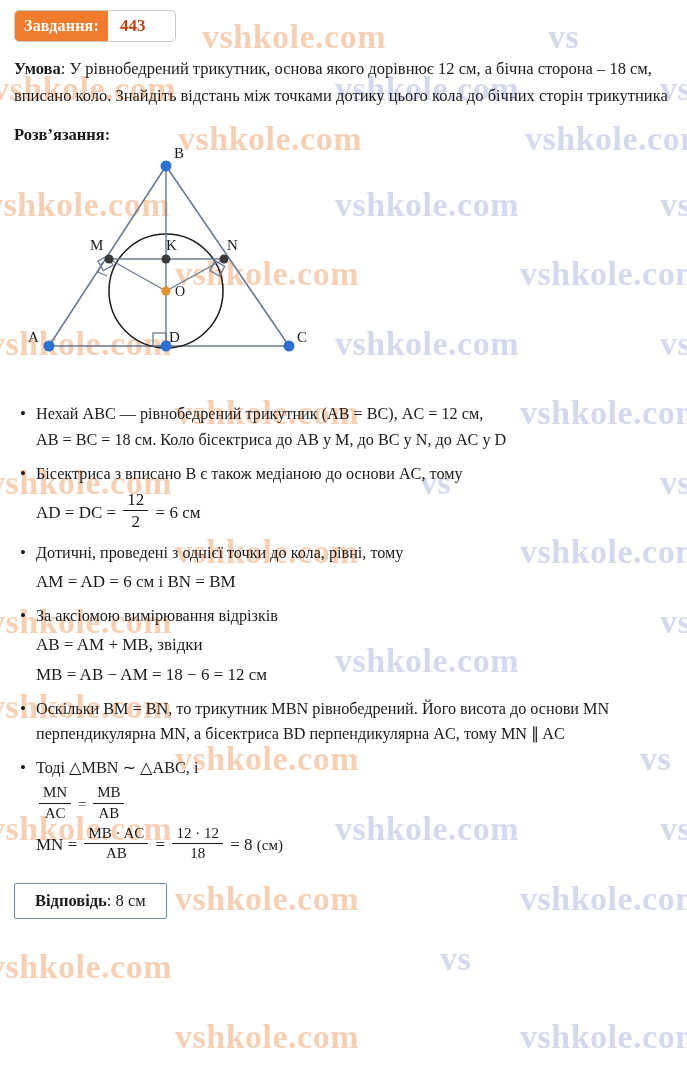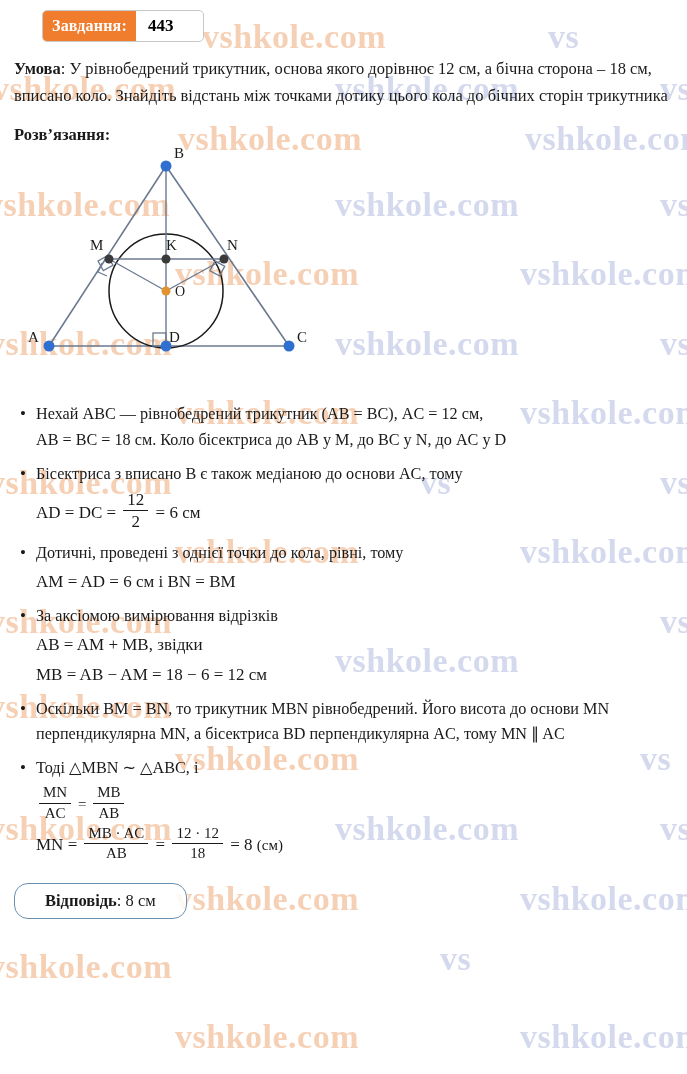--- a/index.html
+++ b/index.html
@@ -43,36 +43,35 @@
 
   .task-badge-row {
     display: flex;
     align-items: stretch;
     border: 1px solid #c8c8c8;
     border-radius: 5px;
     overflow: hidden;
     width: 160px;
     height: 30px;
     background: #fff;
-    margin-left: 28px;
   }
   .task-badge-row .lbl {
     background: #f07c2e;
     color: #ffffff;
     font-family: "Liberation Serif", serif;
     font-weight: 700;
     font-size: 16px;
     padding: 0 9px;
     display: flex;
     align-items: center;
     letter-spacing: .2px;
   }
   .task-badge-row .num {
     background: #ffffff;
-    color: #000000;
+    color: #c2410c;
     font-weight: 700;
     font-size: 17px;
     display: flex;
     align-items: center;
     padding: 0 12px;
   }
 
   .umova {
     margin-top: 14px;
     font-size: 16.5px;
@@ -134,22 +133,22 @@
   .frac .bot {
     display: block;
     padding: 1px 4px 0 4px;
     line-height: 1.15;
   }
   .sm { font-size: 15px; }
 
   .answer-box {
     display: inline-block;
     border: 1.3px solid #6b8fb0;
-    border-radius: 14px;
-    padding: 7px 30px;
+    border-radius: 2px;
+    padding: 7px 20px;
     font-size: 16.5px;
     margin-top: 12px;
     background: rgba(255,255,255,0.85);
   }
   .answer-box b { font-weight: 700; }
 </style>
 </head>
 <body>
 
 <div class="wm-layer">

